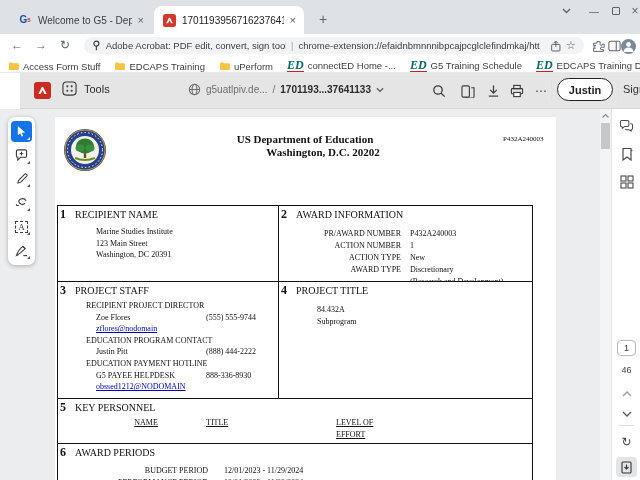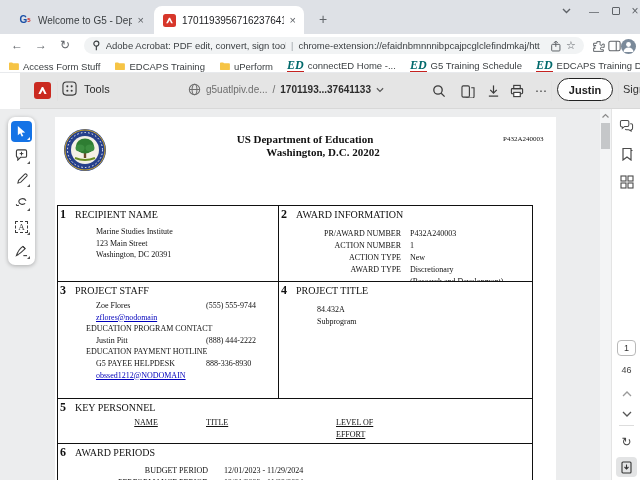--- a/index.html
+++ b/index.html
@@ -398,20 +398,21 @@
               </div>
           </div>
         </div>
       </div>
 
       <div class="gan-row" style="height:117px">
         <div class="cell cl">
           <span class="secnum">3</span>
           <span class="seclabel">PROJECT STAFF</span>
           <div class="staff">
+            <div class="hd">RECIPIENT PROJECT DIRECTOR</div>
             <div class="prow">
                 <span class="nm">Zoe Flores</span>
                 <span class="ph">(555) 555-9744</span>
               </div>
             <div class="em">zflores@nodomain</div>
             <div class="hd">EDUCATION PROGRAM CONTACT</div>
             <div class="prow">
                 <span class="nm">Justin Pitt</span>
                 <span class="ph">(888) 444-2222</span>
               </div>

